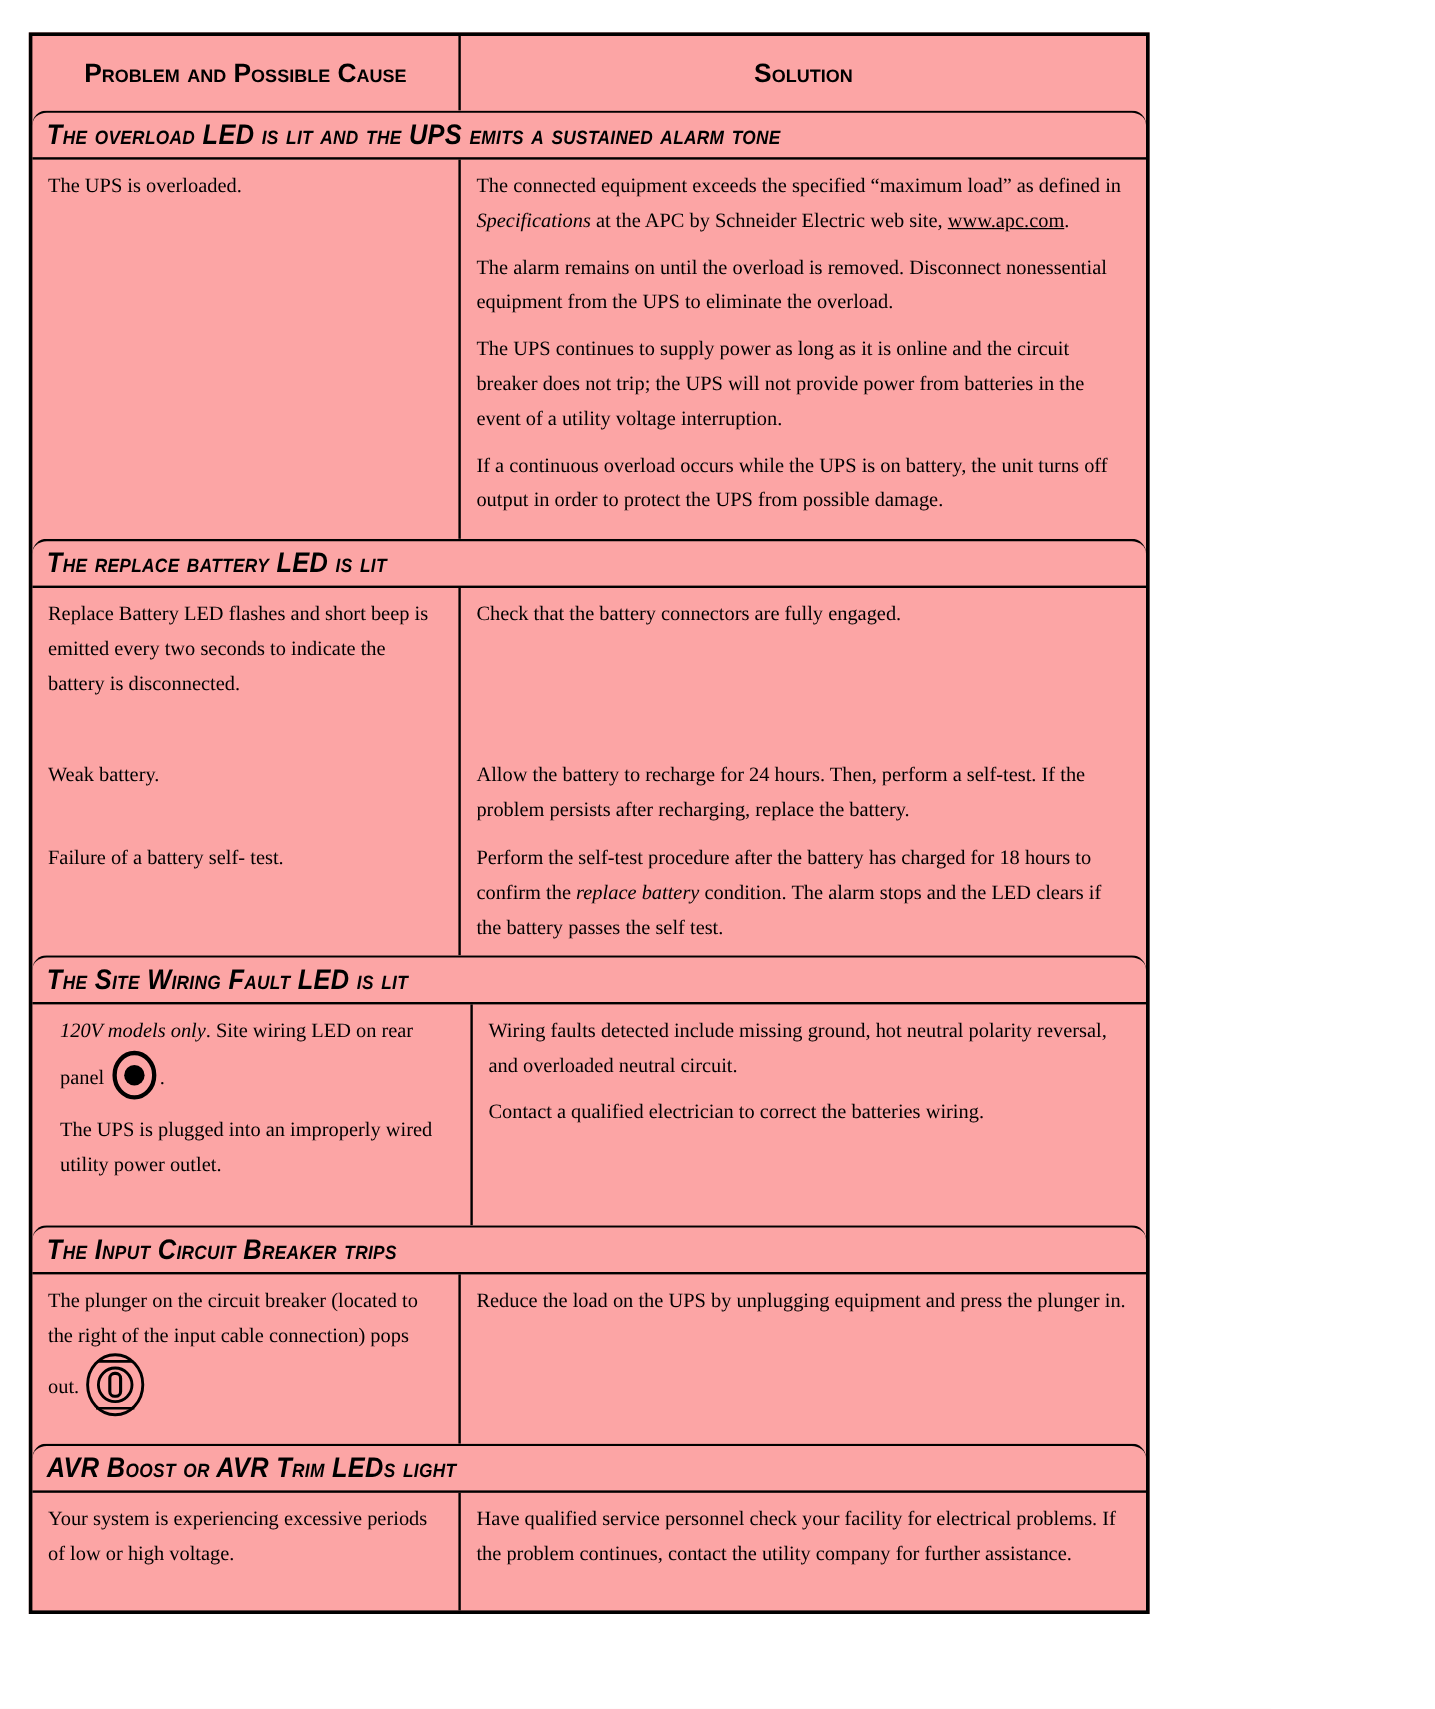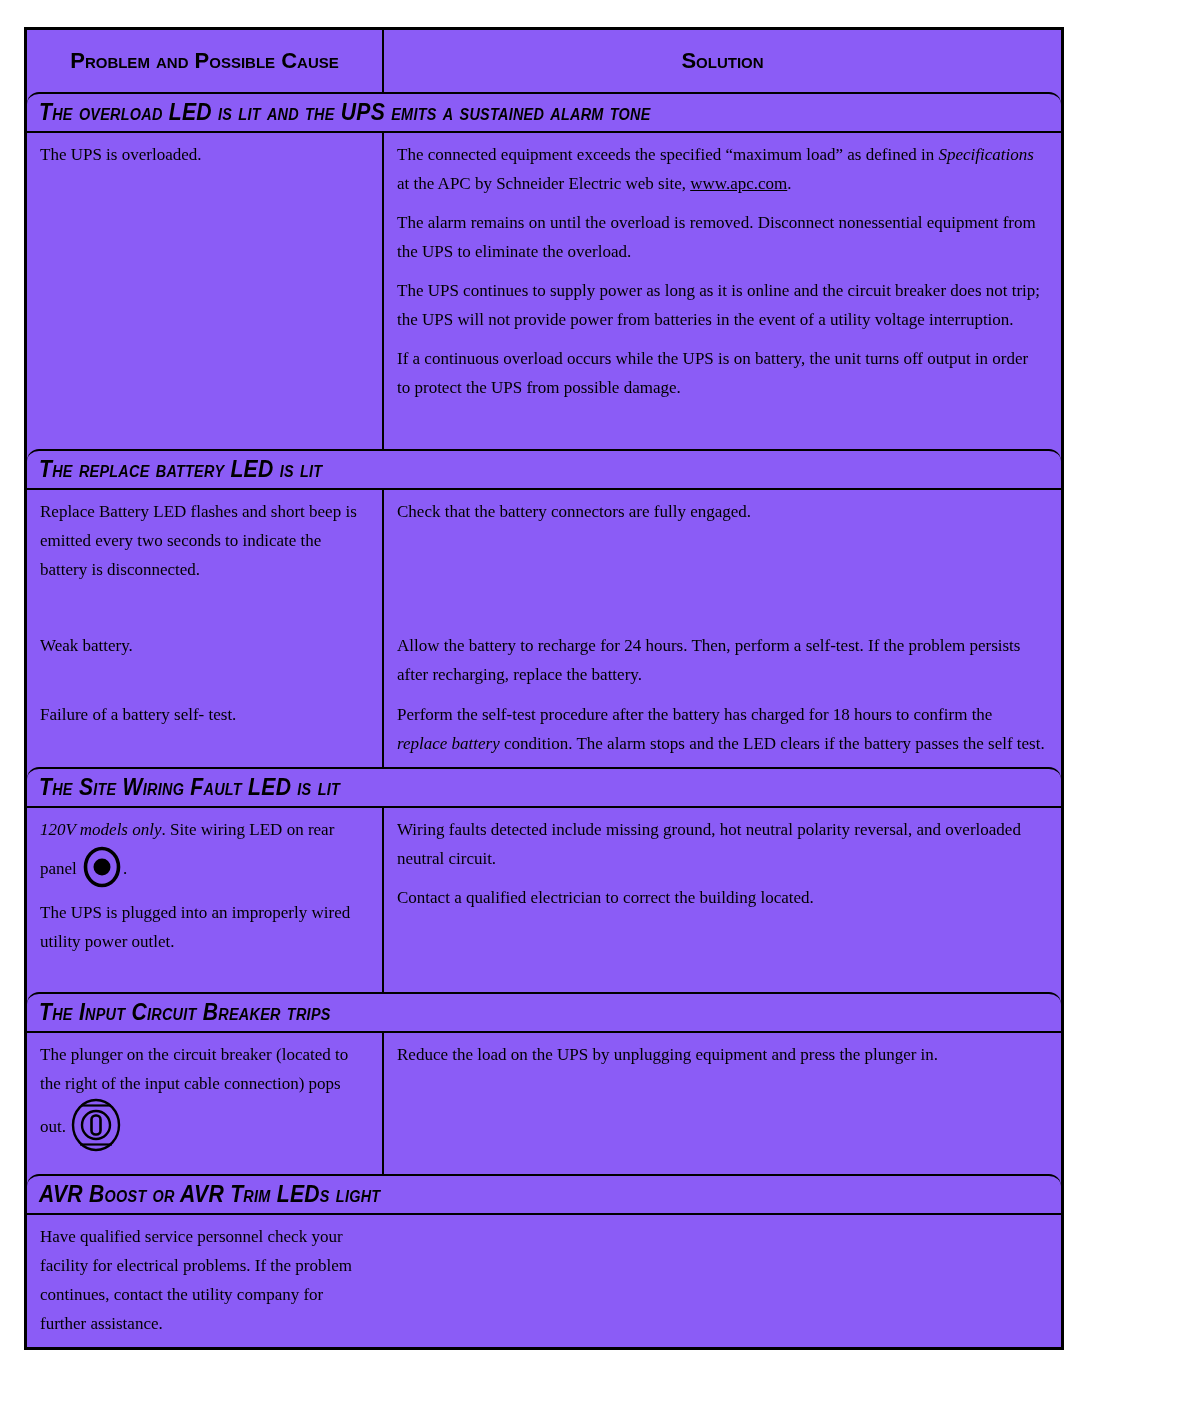--- a/index.html
+++ b/index.html
@@ -5,23 +5,23 @@
   * { box-sizing: border-box; }
   html, body { margin: 0; padding: 0; background: #ffffff; }
   body {
     width: 1196px; height: 1424px;
     font-family: "Liberation Serif", serif;
     color: #000;
   }
   .page { padding: 27px 14px 0 24px; }
 
   .tbl {
-    width: 1040px;
+    width: 934px;
     border: 3px solid #000;
-    background: #8b5cf6;
+    background: #fca5a5;
   }
   
   .tbl > * + * { border-top: 2px solid #000; }
 
   .row { display: grid; grid-template-columns: 357px 1fr; }
   .cell { padding: 7px 16px 9px 13px; font-size: 17px; line-height: 29px; }
   .c1 { border-right: 2px solid #000; }
 
   
   .head { min-height: 62px; }
@@ -57,21 +57,21 @@
   .para:last-child { margin-bottom: 0; }
   .para.nogap { margin-bottom: 0; }
 
   em { font-style: italic; }
   .link { text-decoration: underline; }
 
   
   .sub1 { min-height: 134px; }
   .sub2 { min-height: 69px; }
 
-  .minh-sitewiring { min-height: 186px; }
+  .minh-sitewiring { min-height: 186px; padding-left: 10px; }
   .minh-breaker   { min-height: 143px; }
   .minh-avr       { min-height: 100px; }
   .minh-overload  { min-height: 318px; }
 
   .inline-icon { display: inline-block; vertical-align: -16px; }
   .inline-icon svg { display: block; }
   .breaker-icon { vertical-align: -20px; }
 </style>
 </head>
 <body>
@@ -127,21 +127,21 @@
     <div class="row minh-sitewiring">
       <div class="cell c1">
         <div class="para" style="margin-bottom:8px"><em>120V models only</em><span>.  Site wiring LED on rear panel </span><span class="inline-icon"><svg width="42" height="46" viewBox="0 0 42 46">
                 <ellipse cx="21" cy="23" rx="16.5" ry="18.5" fill="none" stroke="#000" stroke-width="3.6"></ellipse>
                 <circle cx="21" cy="23" r="8.5" fill="#000"></circle>
               </svg></span><span>.</span></div>
         <div class="para">The UPS is plugged into an improperly wired utility power outlet.</div>
       </div>
       <div class="cell">
         <div class="para">Wiring faults detected include missing ground, hot neutral polarity reversal, and overloaded neutral circuit.</div>
-        <div class="para">Contact a qualified electrician to correct the building located.</div>
+        <div class="para">Contact a qualified electrician to correct the batteries wiring.</div>
       </div>
     </div>
 
     <div class="srow">
       <span class="stitle">The Input Circuit Breaker trips</span>
     </div>
     <div class="row minh-breaker">
       <div class="cell c1">
         <div class="para"><span>The plunger on the circuit breaker (located to the right of the input cable connection) pops out. </span><span class="inline-icon breaker-icon"><svg width="52" height="54" viewBox="0 0 52 54">
                 <ellipse cx="26" cy="27" rx="23" ry="25" fill="none" stroke="#000" stroke-width="2.4"></ellipse>
@@ -153,19 +153,22 @@
       </div>
       <div class="cell">
         <div class="para">Reduce the load on the UPS by unplugging equipment and press the plunger in.</div>
       </div>
     </div>
 
     <div class="srow">
       <span class="stitle">AVR Boost or AVR Trim LEDs light</span>
     </div>
     <div class="row minh-avr">
+      <div class="cell c1">
+        <div class="para">Your system is experiencing excessive periods of low or high voltage.</div>
+      </div>
       <div class="cell">
         <div class="para">Have qualified service personnel check your facility for electrical problems. If the problem continues, contact the utility company for further assistance.</div>
       </div>
     </div>
 
   </div>
 </div>
 
 </body></html>

